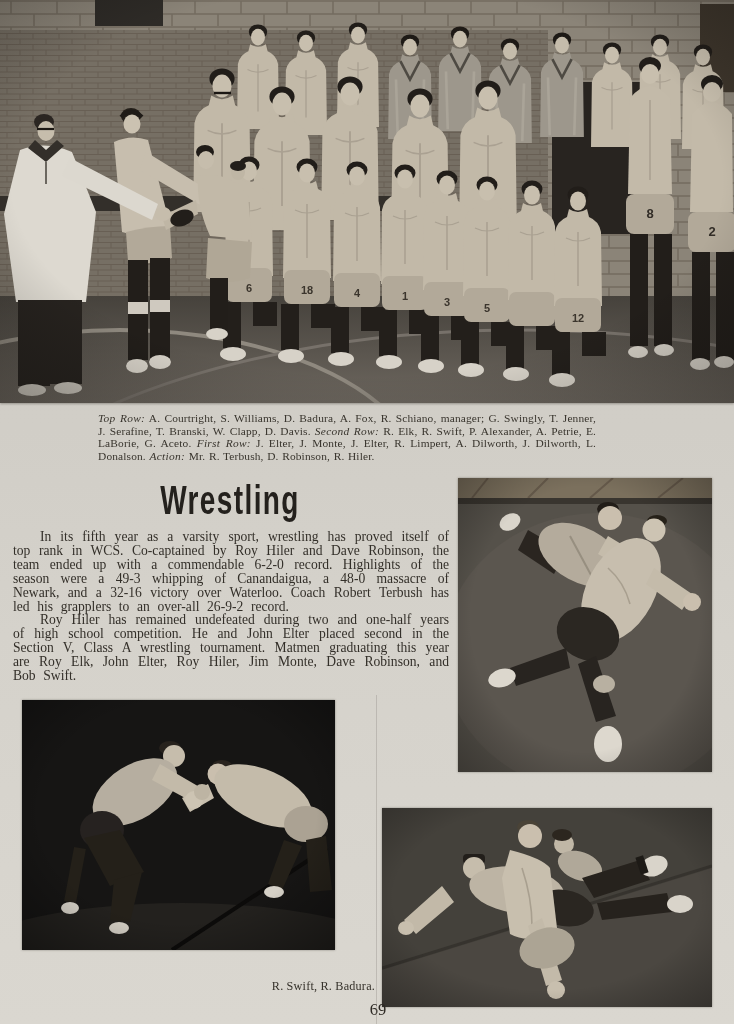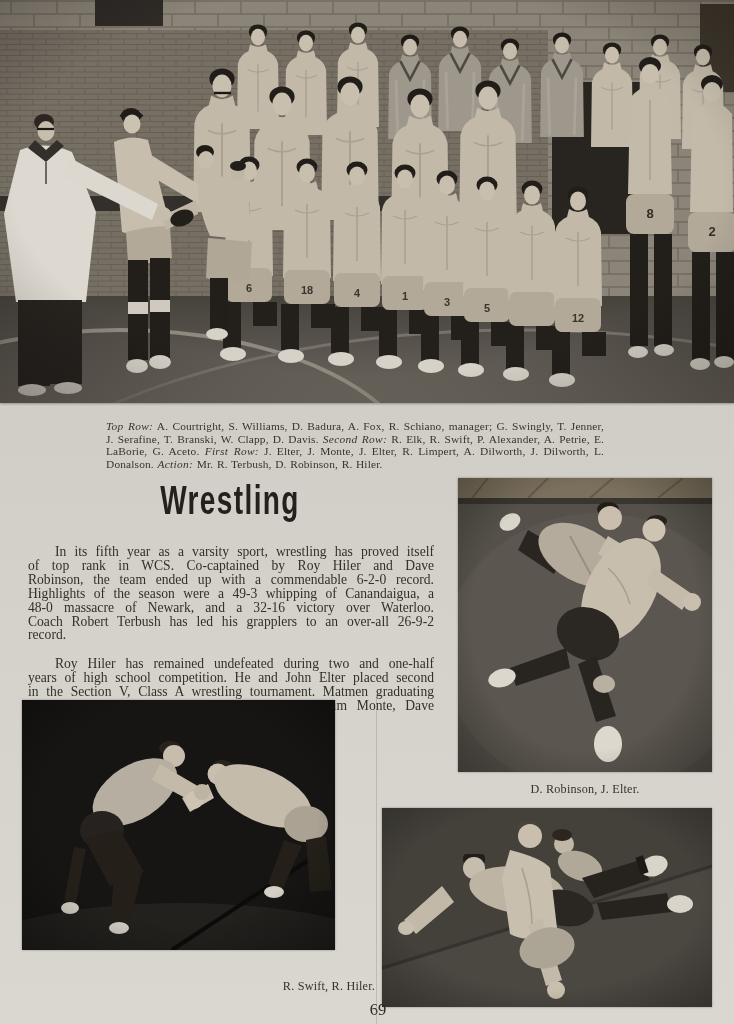--- a/index.html
+++ b/index.html
@@ -7,37 +7,37 @@
   .page{
     position:relative;width:734px;height:1024px;overflow:hidden;
     background:linear-gradient(180deg,#cfccc5 0%,#d1cec7 42%,#d5d2cb 62%,#dad7d0 100%);
     font-family:"Liberation Serif","DejaVu Serif",serif;color:#332f29;
   }
   figure{margin:0;padding:0;}
   .photo{position:absolute;line-height:0;}
   .photo svg{display:block;}
   .team-photo{left:0;top:0;width:734px;height:403px;box-shadow:0 1px 2px rgba(60,56,50,.4);}
   .team-caption{
-    position:absolute;left:98px;top:412px;width:498px;margin:8px;
+    position:absolute;left:98px;top:412px;width:498px;margin:0;
     font-size:11.4px;line-height:12.6px;text-align:justify;
     word-spacing:0.6px;letter-spacing:0.15px;color:#38342d;
   }
   .team-caption i{letter-spacing:0.3px;}
   .article-title{
     position:absolute;left:0;top:478px;width:460px;margin:0;
     text-align:center;font-family:"Liberation Sans","DejaVu Sans",sans-serif;
     font-weight:bold;font-size:40px;letter-spacing:2px;color:#24211d;
     transform:scaleX(0.70);transform-origin:230px 0;white-space:nowrap;
   }
   .article-body{
     position:absolute;left:13px;top:530px;width:436px;
     font-size:13.6px;line-height:13.9px;text-align:justify;
     word-spacing:4.2px;color:#332f29;
   }
-  .article-body p{margin:15px;text-indent:27px;}
+  .article-body p{margin:0;text-indent:27px;}
   .photo-a{left:458px;top:478px;width:254px;height:294px;box-shadow:0 0 2px rgba(60,56,50,.5);}
   .photo-b{left:22px;top:700px;width:313px;height:250px;box-shadow:0 0 2px rgba(60,56,50,.5);}
   .photo-c{left:382px;top:808px;width:330px;height:199px;box-shadow:0 0 2px rgba(60,56,50,.5);}
   .photo-caption{position:absolute;margin:0;font-size:12.2px;color:#36322b;letter-spacing:0.2px;}
   .caption-a{left:458px;top:782px;width:254px;text-align:center;}
   .caption-b{left:22px;top:958px;width:313px;text-align:center;}
   .caption-c{left:230px;top:979px;width:145px;text-align:right;}
   .page-number{
     position:absolute;left:358px;top:1000px;width:40px;text-align:center;
     font-size:16.5px;color:#2d2924;
@@ -296,21 +296,20 @@
         <ellipse cx="130" cy="156" rx="32" ry="26" fill="#2b2722" transform="rotate(22 130 156)"></ellipse>
         <path d="M108 170 L52 190 L58 208 L112 190 Z" fill="#282420"></path>
         <ellipse cx="44" cy="200" rx="14" ry="9" fill="#dcd7cd" transform="rotate(-15 44 200)"></ellipse>
         <path d="M138 178 L158 238 L138 244 L120 186 Z" fill="#282420"></path>
         <ellipse cx="146" cy="206" rx="11" ry="9" fill="#b8b0a1"></ellipse>
         <ellipse cx="150" cy="266" rx="14" ry="18" fill="#ddd8ce"></ellipse>
       </g>
       <rect width="254" height="294" fill="url(#vigA)"></rect>
     </svg>
   </figure>
-  <p class="photo-caption caption-a">D. Robinson, J. Elter.</p>
 
   <figure class="photo photo-b">
     <svg viewBox="0 0 313 250" width="313" height="250">
       <defs>
         <radialGradient id="vigB" cx="50%" cy="45%" r="80%">
           <stop offset="55%" stop-color="rgba(0,0,0,0)"></stop>
           <stop offset="100%" stop-color="rgba(0,0,0,0.45)"></stop>
         </radialGradient>
       </defs>
       <rect width="313" height="250" fill="#161514"></rect>
@@ -383,17 +382,17 @@
         <circle cx="148" cy="28" r="12" fill="#cabfae"></circle>
         <path d="M128 42 Q160 50 168 60 L175 120 Q150 138 128 126 L120 70 Z" fill="#c8bfae"></path>
         <path d="M140 60 Q150 90 150 118" stroke="#a89f8f" stroke-width="1.6" fill="none"></path>
         <path d="M160 110 L180 172 L164 178 L146 118 Z" fill="#c3baa9"></path>
         <circle cx="174" cy="182" r="9" fill="#c8bfae"></circle>
         <ellipse cx="165" cy="140" rx="28" ry="20" fill="#aca494" transform="rotate(-15 165 140)"></ellipse>
       </g>
       <rect width="330" height="199" fill="url(#vigC)"></rect>
     </svg>
   </figure>
-  <p class="photo-caption caption-c">R. Swift, R. Hiler.</p>
+  <p class="photo-caption caption-c">R. Swift, R. Badura.</p>
 
   <div class="page-number">69</div>
   <div class="fold-line"></div>
 </div>
 
 </body></html>

